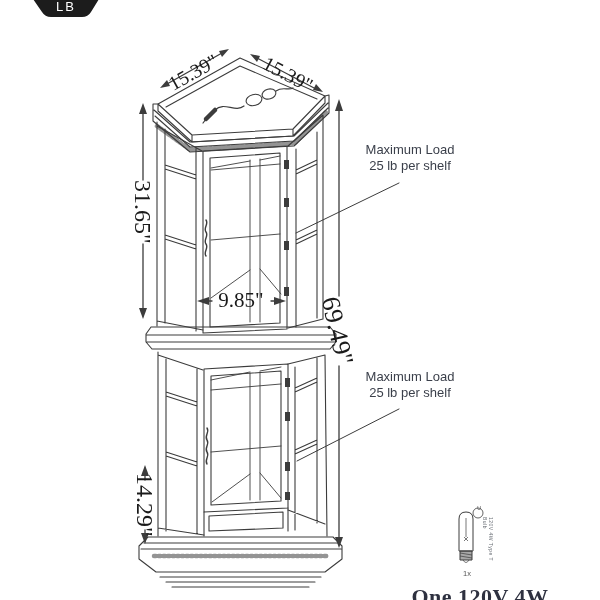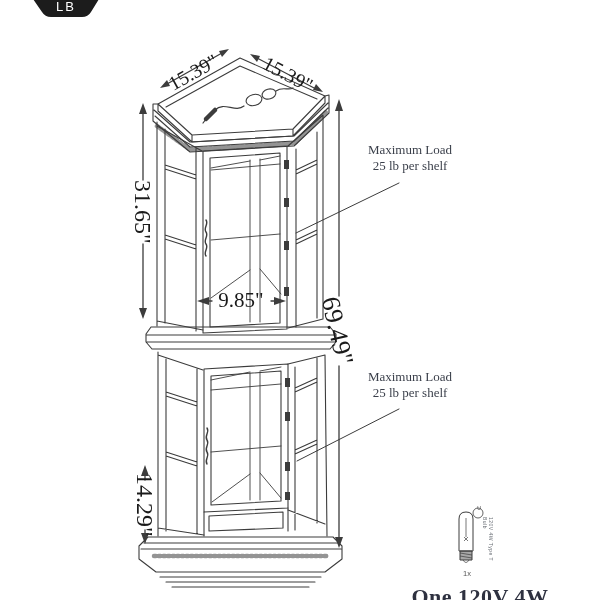--- a/index.html
+++ b/index.html
@@ -12,21 +12,21 @@
   .art{position:absolute;left:0;top:0;}
   .dim{position:absolute;color:var(--text);font-family:"Liberation Serif",serif;
        text-align:center;white-space:nowrap;line-height:1;}
   .dim-tl{left:148px;top:62px;width:90px;font-size:20px;transform:rotate(-29deg);}
   .dim-tr{left:243px;top:64px;width:90px;font-size:20px;transform:rotate(28deg);}
   .dim-ul{left:98px;top:200px;width:90px;font-size:24px;transform:rotate(90deg);}
   .dim-in{left:203px;top:290px;width:76px;font-size:21px;}
   .dim-rt{left:287px;top:318px;width:100px;font-size:26px;transform:rotate(77deg);}
   .dim-ll{left:100px;top:493px;width:90px;font-size:24px;transform:rotate(90deg);}
   .ann{position:absolute;width:104px;color:var(--annotation);
-       font-family:Liberation Serif, serif;font-size:13px;line-height:1.25;text-align:center;}
+       font-family:Liberation Sans, sans-serif;font-size:13px;line-height:1.25;text-align:center;}
   .ann-1{left:358px;top:142px;}
   .ann-2{left:358px;top:369px;}
   .badge-label{position:absolute;left:40px;top:-1px;width:52px;text-align:center;
        color:#fff;font-family:"Liberation Sans",sans-serif;font-weight:normal;
        font-size:13px;letter-spacing:2px;}
   .bulb-wrap{position:absolute;left:445px;top:503px;width:54px;height:72px;}
   .bulb-cert{position:absolute;left:474px;top:505px;width:10px;text-align:center;
        font-family:"Liberation Sans",sans-serif;font-size:5px;color:var(--line);}
   .bulb-spec{position:absolute;left:482px;top:517px;height:48px;
        writing-mode:vertical-rl;font-family:"Liberation Sans",sans-serif;

